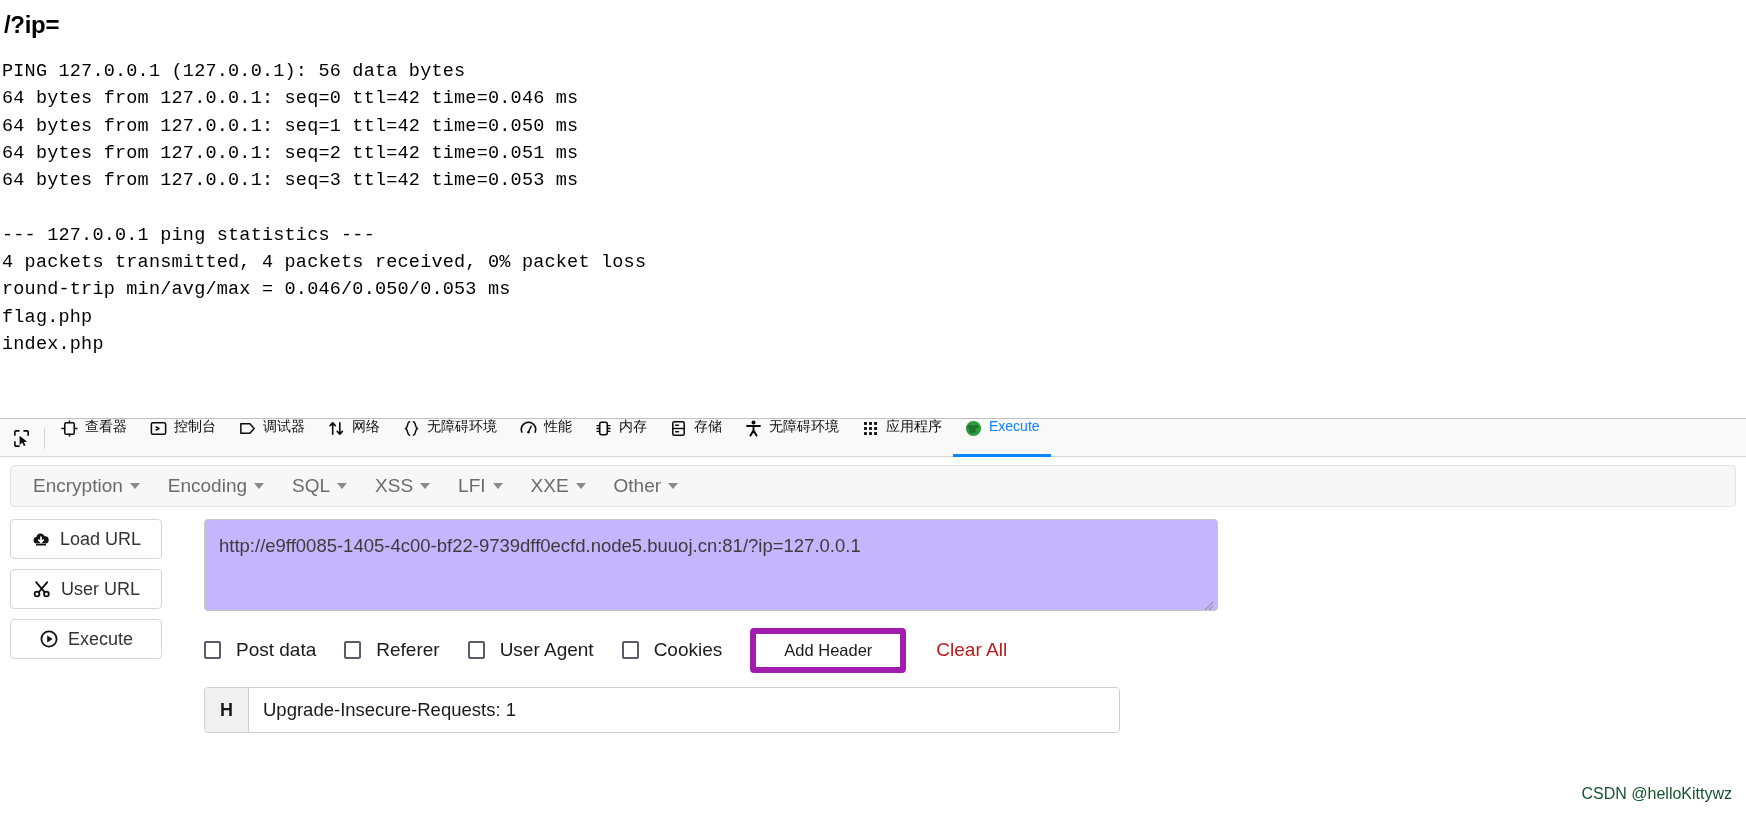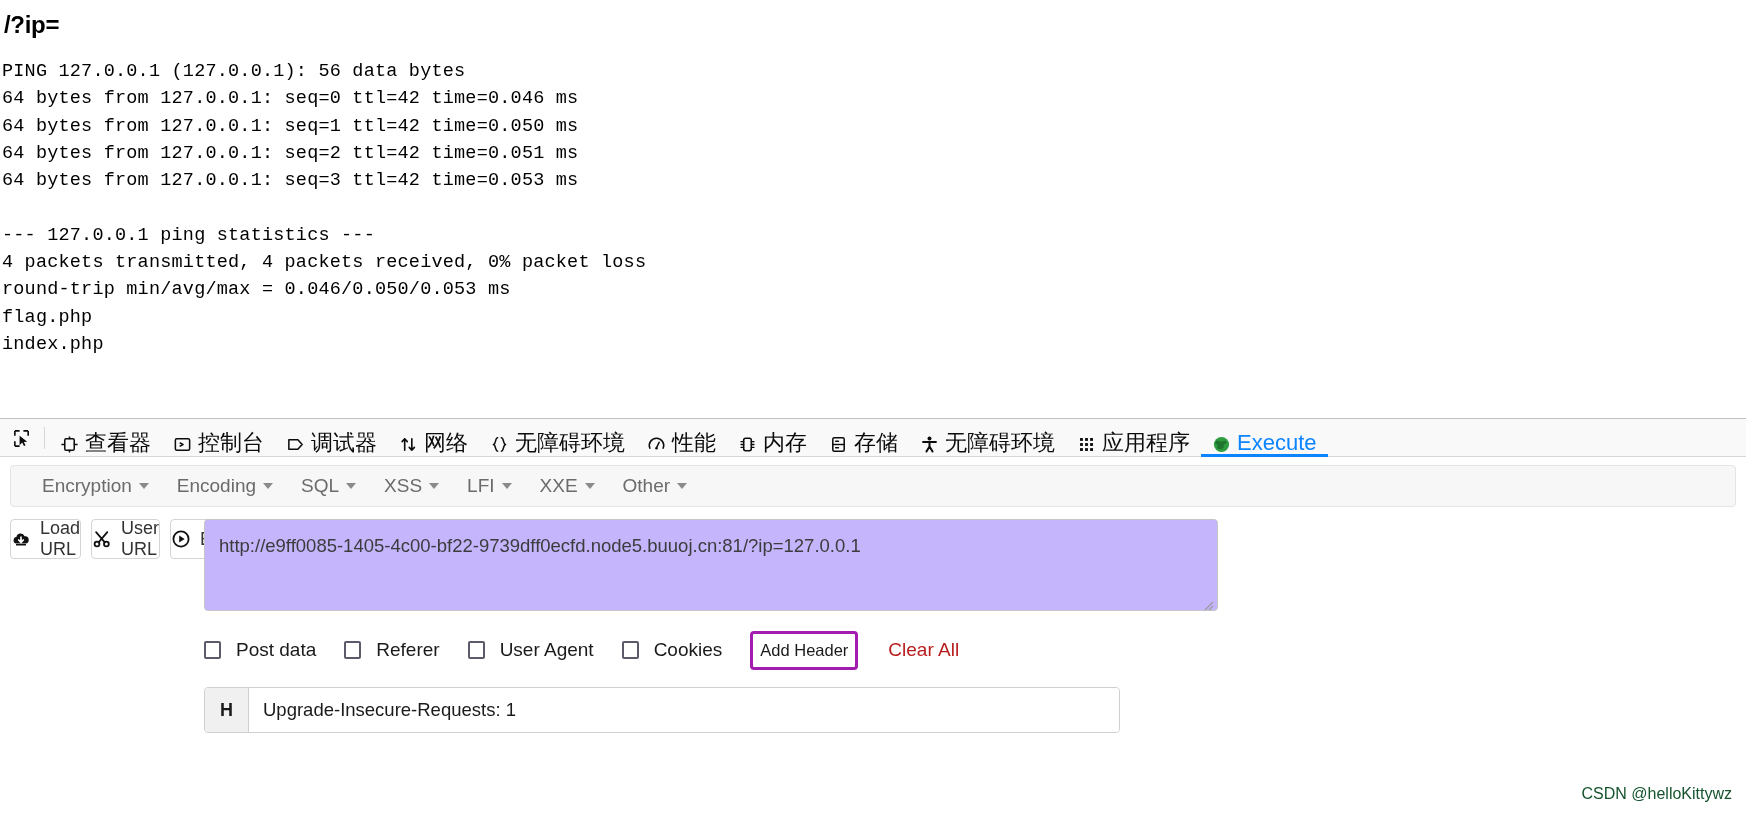--- a/index.html
+++ b/index.html
@@ -52,24 +52,24 @@
   .dt-picker {
     display: flex; align-items: center; justify-content: center;
     width: 38px; height: 38px;
     cursor: pointer;
   }
   .dt-sep {
     width: 1px; height: 22px; align-self: center;
     background: #d7d7db; margin: 0 4px;
   }
   .dt-tab {
-    display: flex; align-items: flex-end; gap: 6px;
+    display: flex; align-items: flex-start; gap: 6px;
     padding: 0 11px;
     height: 38px;
-    font-size: 22px;
+    font-size: 14px;
     color: #0c0c0d;
     cursor: pointer;
     white-space: nowrap;
     border-bottom: 3px solid transparent;
     position: relative;
     top: 0;
   }
   .dt-tab .dt-label { line-height: 1; }
   .dt-tab.active {
     color: #0a84ff;
@@ -80,42 +80,42 @@
 
   
   .hackbar { position: relative; width: 1746px; background: #fff; }
   .hb-menubar {
     display: flex; align-items: center;
     height: 42px;
     margin: 8px 10px 0 10px;
     background: #f7f7f7;
     border: 1px solid #e4e4e4;
     border-radius: 4px;
-    padding-left: 17px;
+    padding-left: 8px;
   }
   .hb-menu {
     display: flex; align-items: center; gap: 7px;
     padding: 0 14px;
     font-size: 19px;
     color: #6b6b6b;
     cursor: pointer;
     height: 40px;
     white-space: nowrap;
   }
   .caret {
     width: 0; height: 0;
     border-left: 5px solid transparent;
     border-right: 5px solid transparent;
     border-top: 6px solid #8a8a8a;
     display: inline-block;
   }
 
   .hb-body { display: flex; padding: 12px 10px 0 10px; }
   .hb-left {
-    display: flex; flex-direction: row; gap: 10px;
+    display: flex; flex-direction: column; gap: 10px;
     width: 152px; flex: 0 0 152px;
   }
   .hb-btn {
     display: flex; align-items: center; justify-content: center; gap: 9px;
     height: 40px;
     background: #fff;
     border: 1px solid #d4d4d4;
     border-radius: 4px;
     font-size: 18px;
     color: #333;
@@ -157,26 +157,26 @@
     white-space: nowrap;
   }
   .cbox {
     width: 17px; height: 18px;
     border: 2px solid #5a5a6b;
     border-radius: 2px;
     background: #fff;
     display: inline-block;
   }
   .hb-addheader {
-    border: 3px solid #a21caf;
+    border: 6px solid #a21caf;
     border-radius: 4px;
     background: #fff;
     font-size: 16.5px;
     color: #1a1a1a;
-    padding: 7px 7px;
+    padding: 7px 28px;
     cursor: pointer;
     margin-right: 30px;
     white-space: nowrap;
   }
   .hb-clearall {
     font-size: 19px;
     color: #b91c1c;
     cursor: pointer;
     white-space: nowrap;
     text-align: center;

